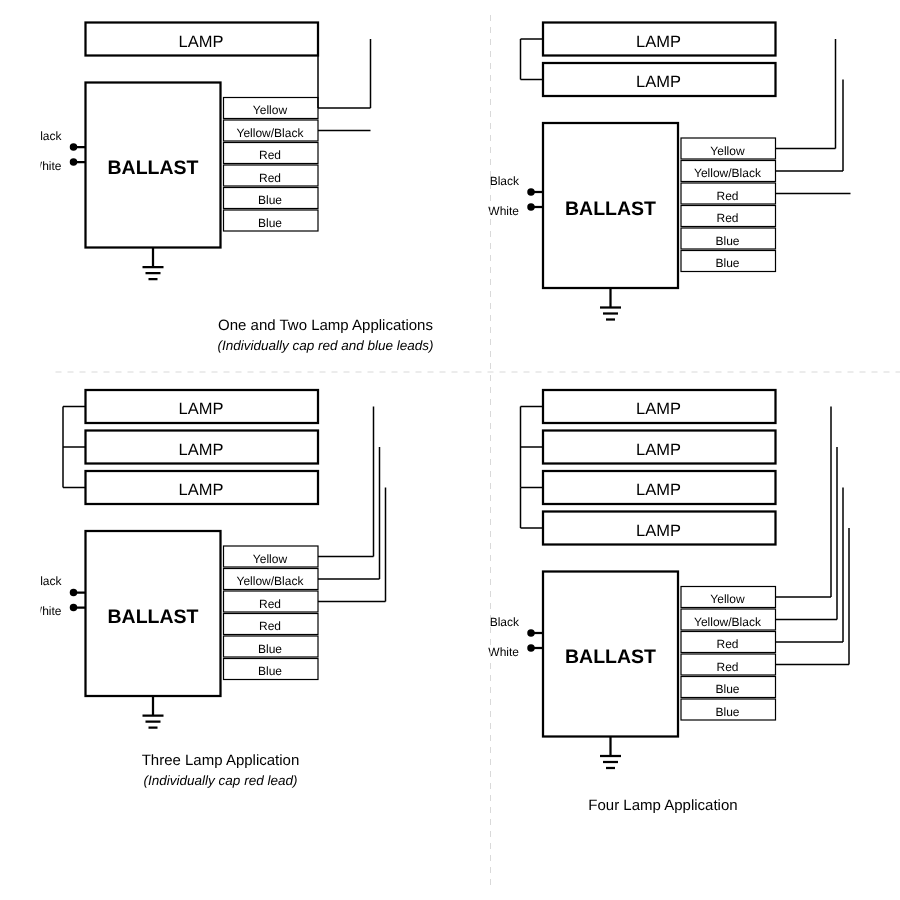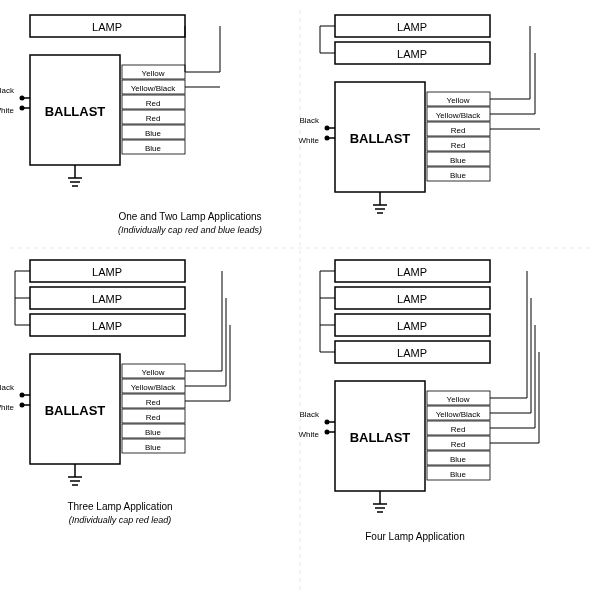--- a/index.html
+++ b/index.html
@@ -8,20 +8,21 @@
       font-family: Arial, sans-serif;
       width: 600px;
       height: 600px;
       overflow: hidden;
       position: relative;
     }
     .diagram-container {
       width: 600px;
       height: 600px;
       position: relative;
+      padding-left: 27px;
     }
     svg {
       width: 600px;
       height: 600px;
     }
     text {
       font-family: Arial, sans-serif;
     }
   </style>
 </head>

